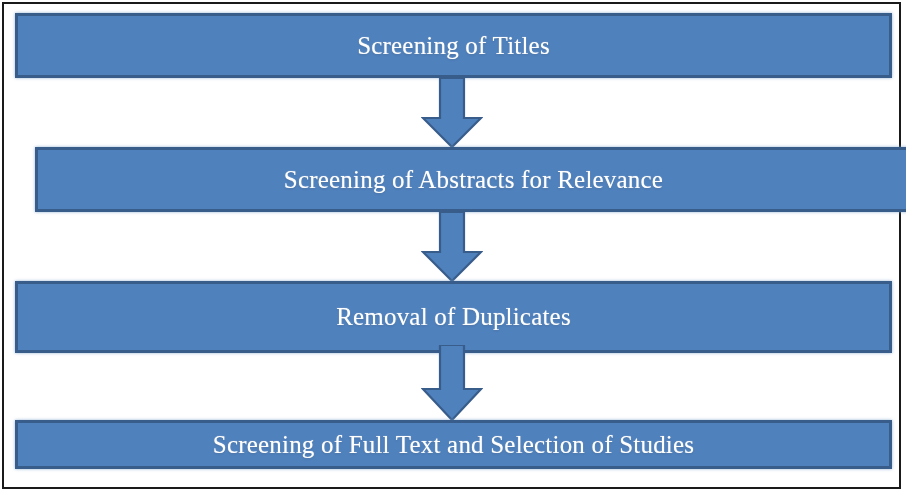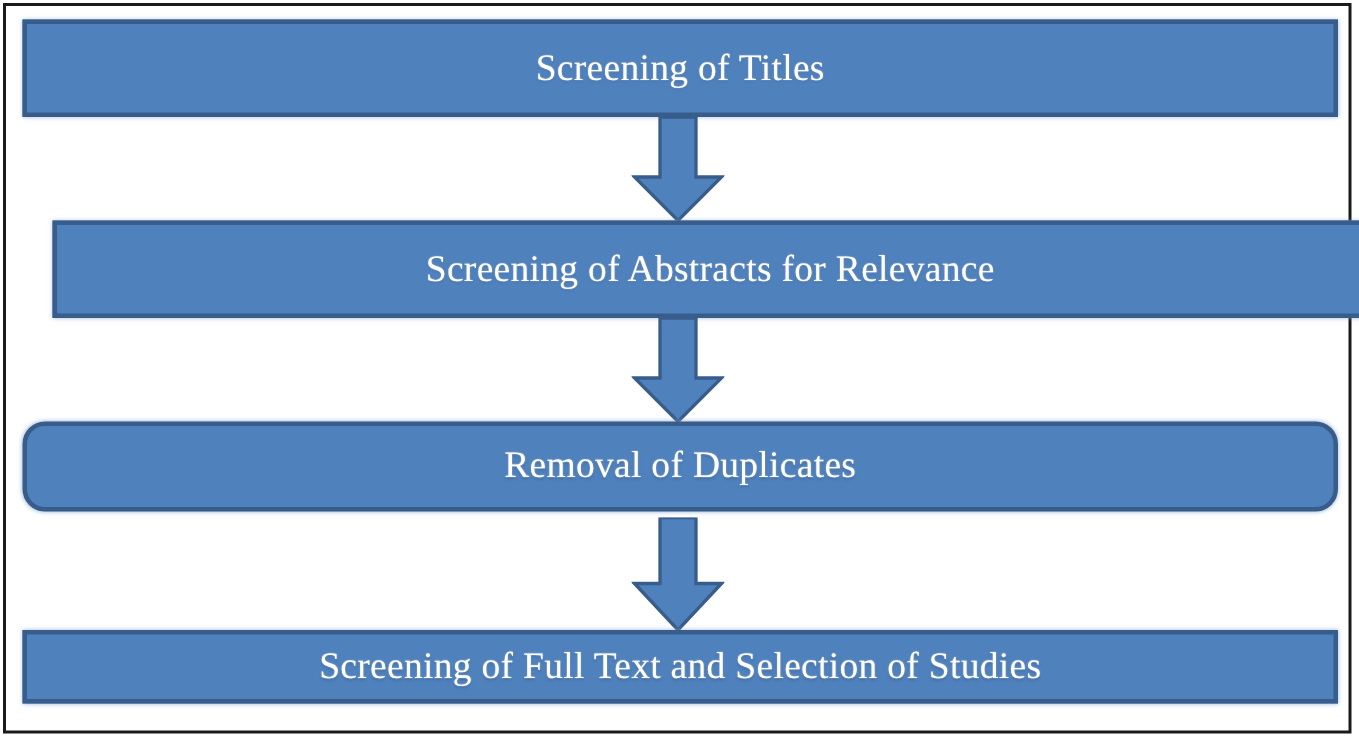--- a/index.html
+++ b/index.html
@@ -55,21 +55,21 @@
     line-height: 1.1;
     letter-spacing: 0.2px;
     text-align: center;
     white-space: nowrap;
     text-shadow: 0 0 1.2px rgba(255,255,255,0.55),
                  0 1px 1.5px rgba(35,65,100,0.35);
   }
 
   #box-1 { top:  9px; height: 65px; }
   #box-2 { top: 143px; height: 65px; margin-left: 20px; }
-  #box-3 { top: 277px; height: 60px; border-radius: 15px; }
+  #box-3 { top: 277px; height: 72px; }
   #box-4 { top: 416px; height: 49px; }
 
   
   .flow-arrow {
     position: absolute;
     left: 417px;
     width: 62px;
     overflow: visible;
   }
   #arrow-1 { top: 74px;  height: 70px; }

